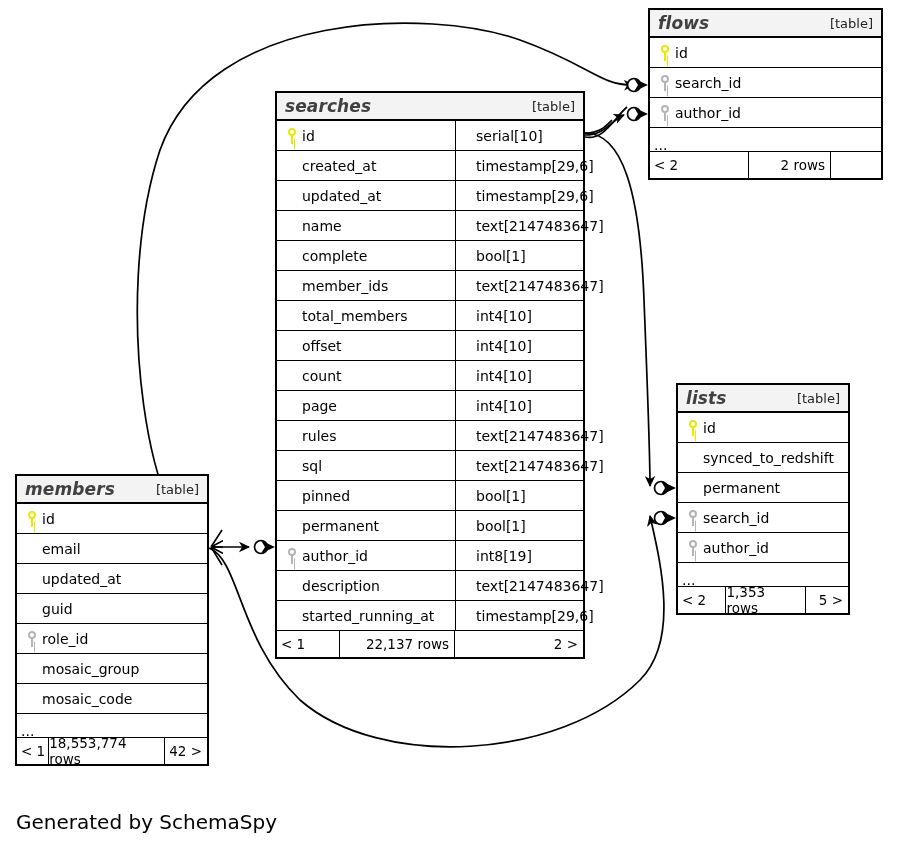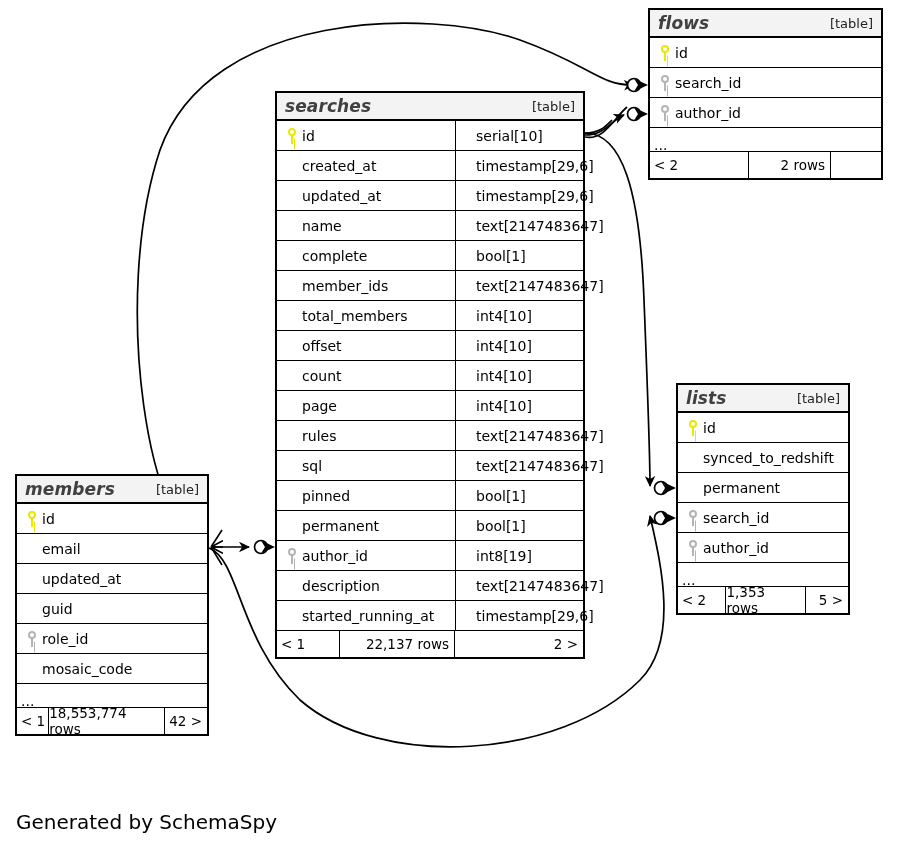--- a/index.html
+++ b/index.html
@@ -552,20 +552,26 @@
       <div class="cell-name">
         <span class="keyslot">
             <i class="key key-fk"></i>
           </span>
         <span class="col-label">role_id</span>
       </div>
     </div>
     <div class="row">
       <div class="cell-name">
         <span class="keyslot"></span>
+        <span class="col-label">mosaic_group</span>
+      </div>
+    </div>
+    <div class="row">
+      <div class="cell-name">
+        <span class="keyslot"></span>
         <span class="col-label">mosaic_code</span>
       </div>
     </div>
     <div class="row-ellipsis">
       <span>...</span>
     </div>
     <div class="footer">
       <div class="foot-prev">&lt; 1</div>
       <div class="foot-rows">18,553,774 rows</div>
       <div class="foot-next">42 &gt;</div>

